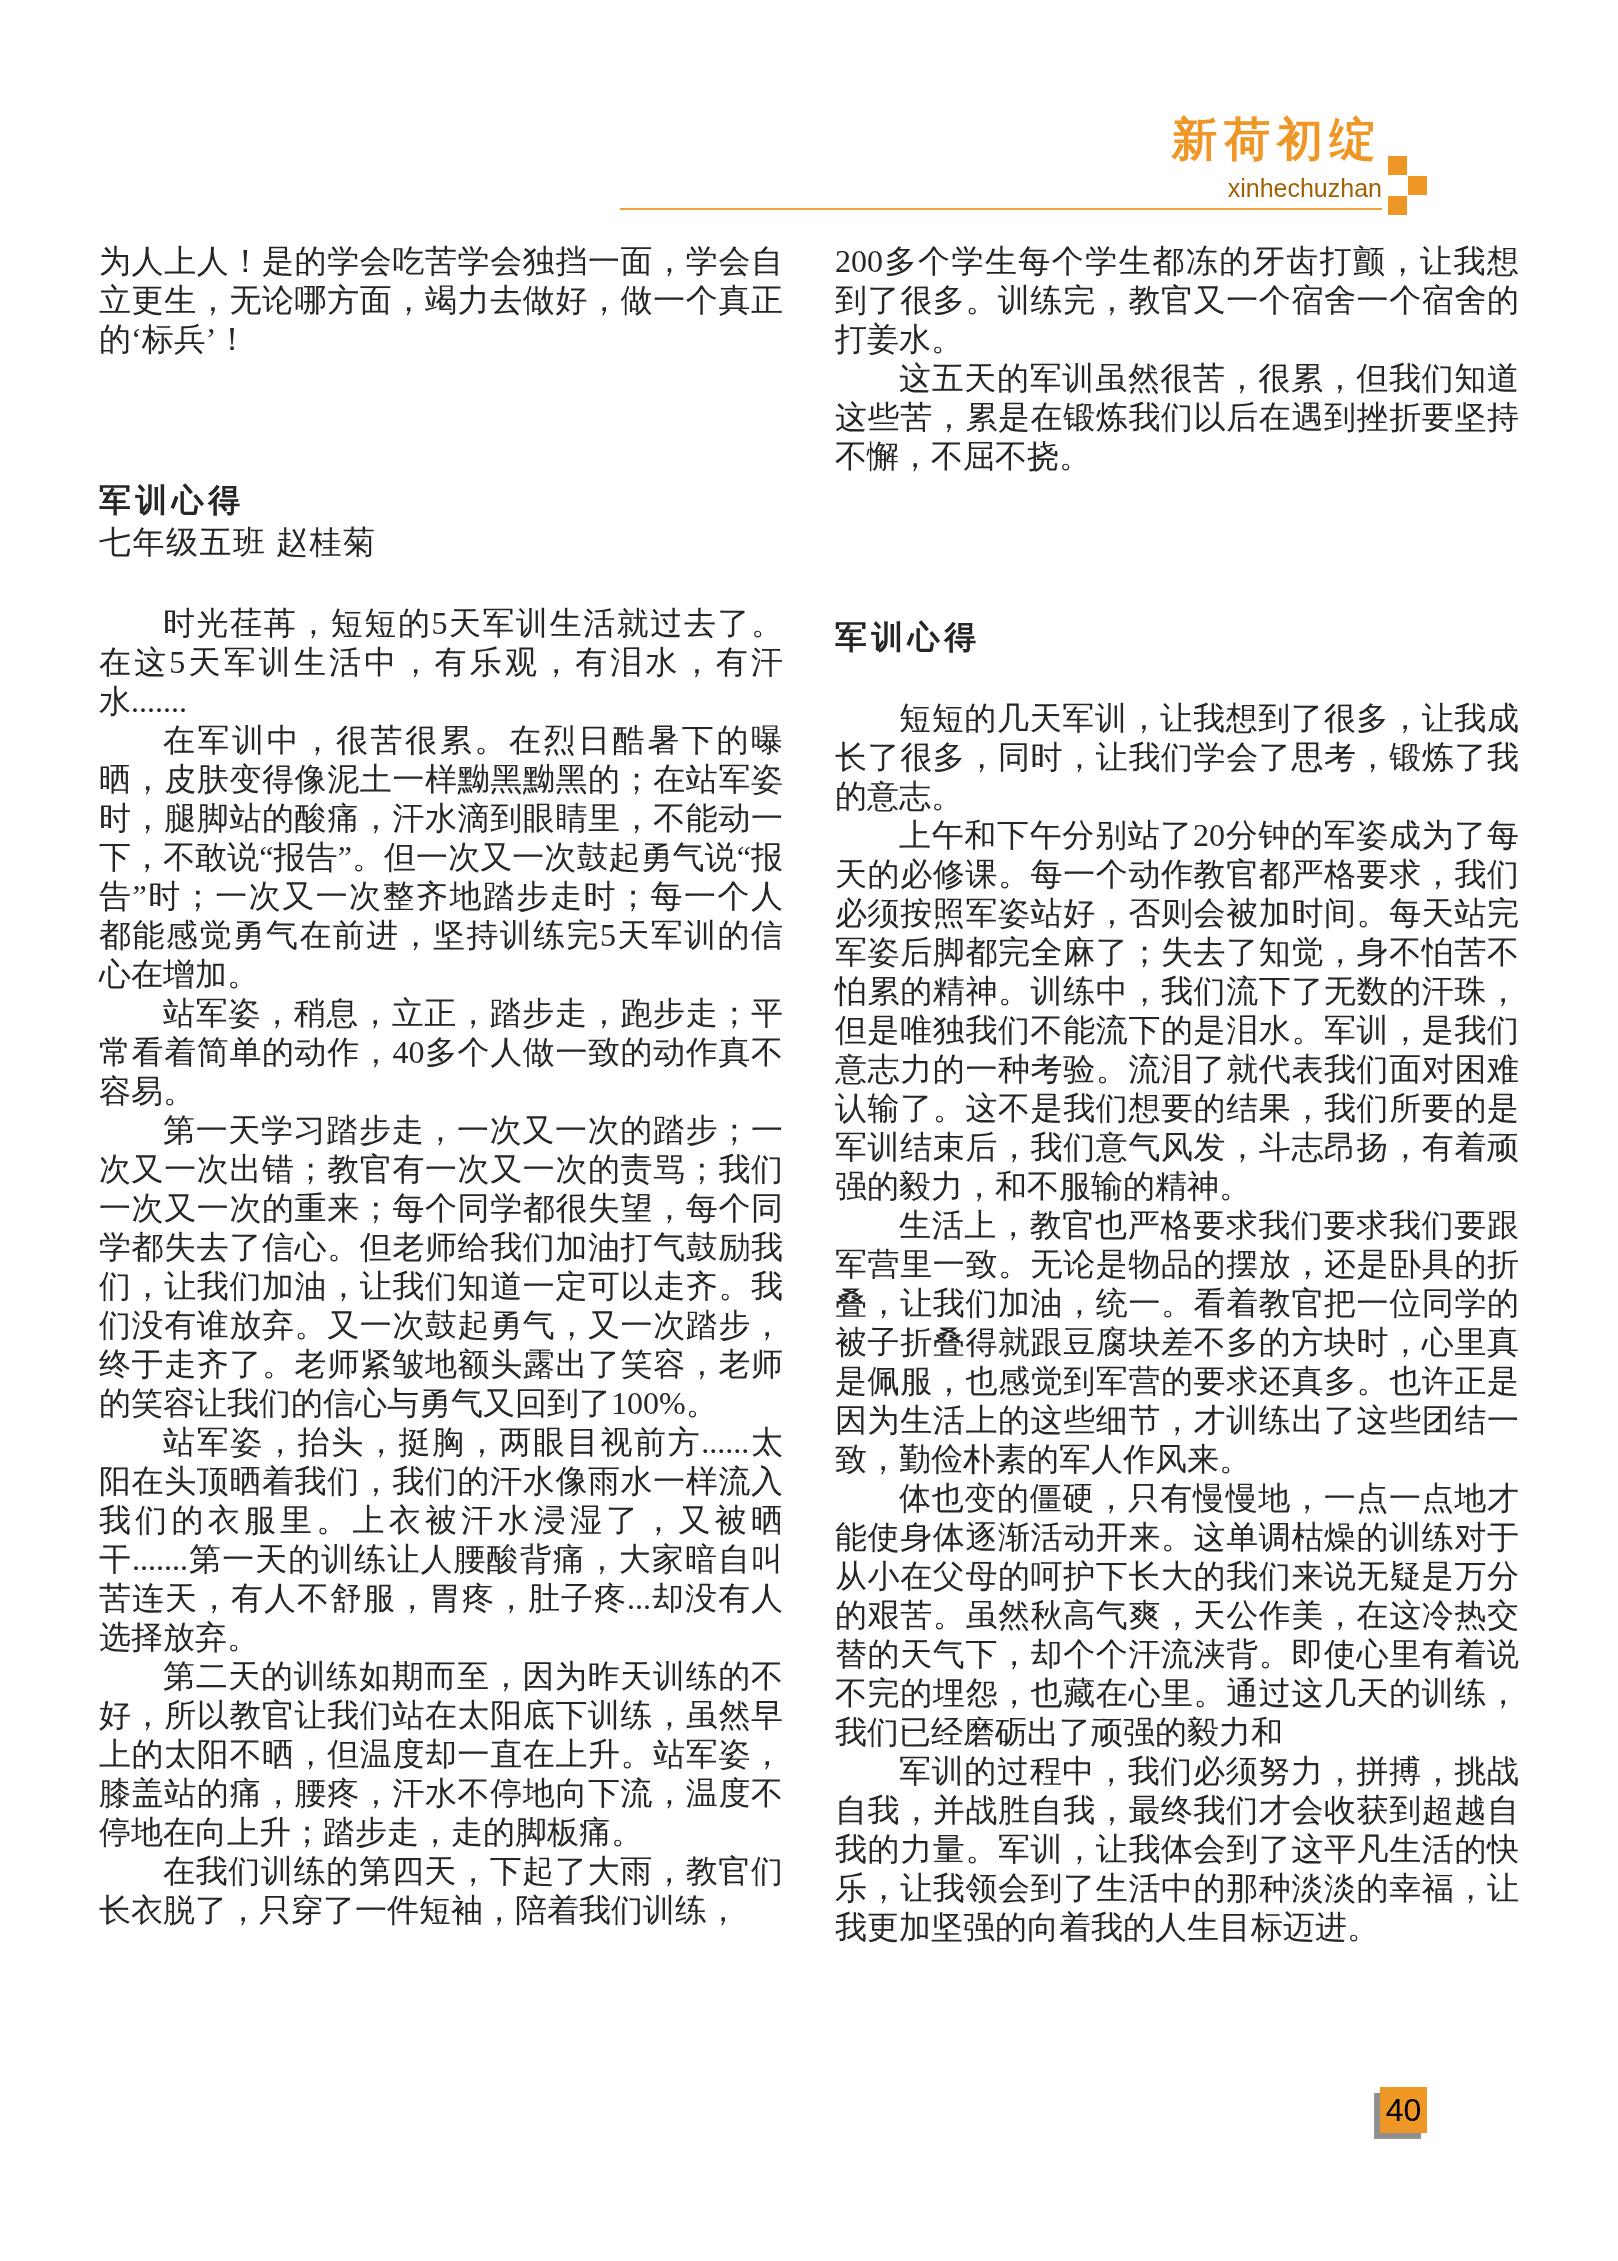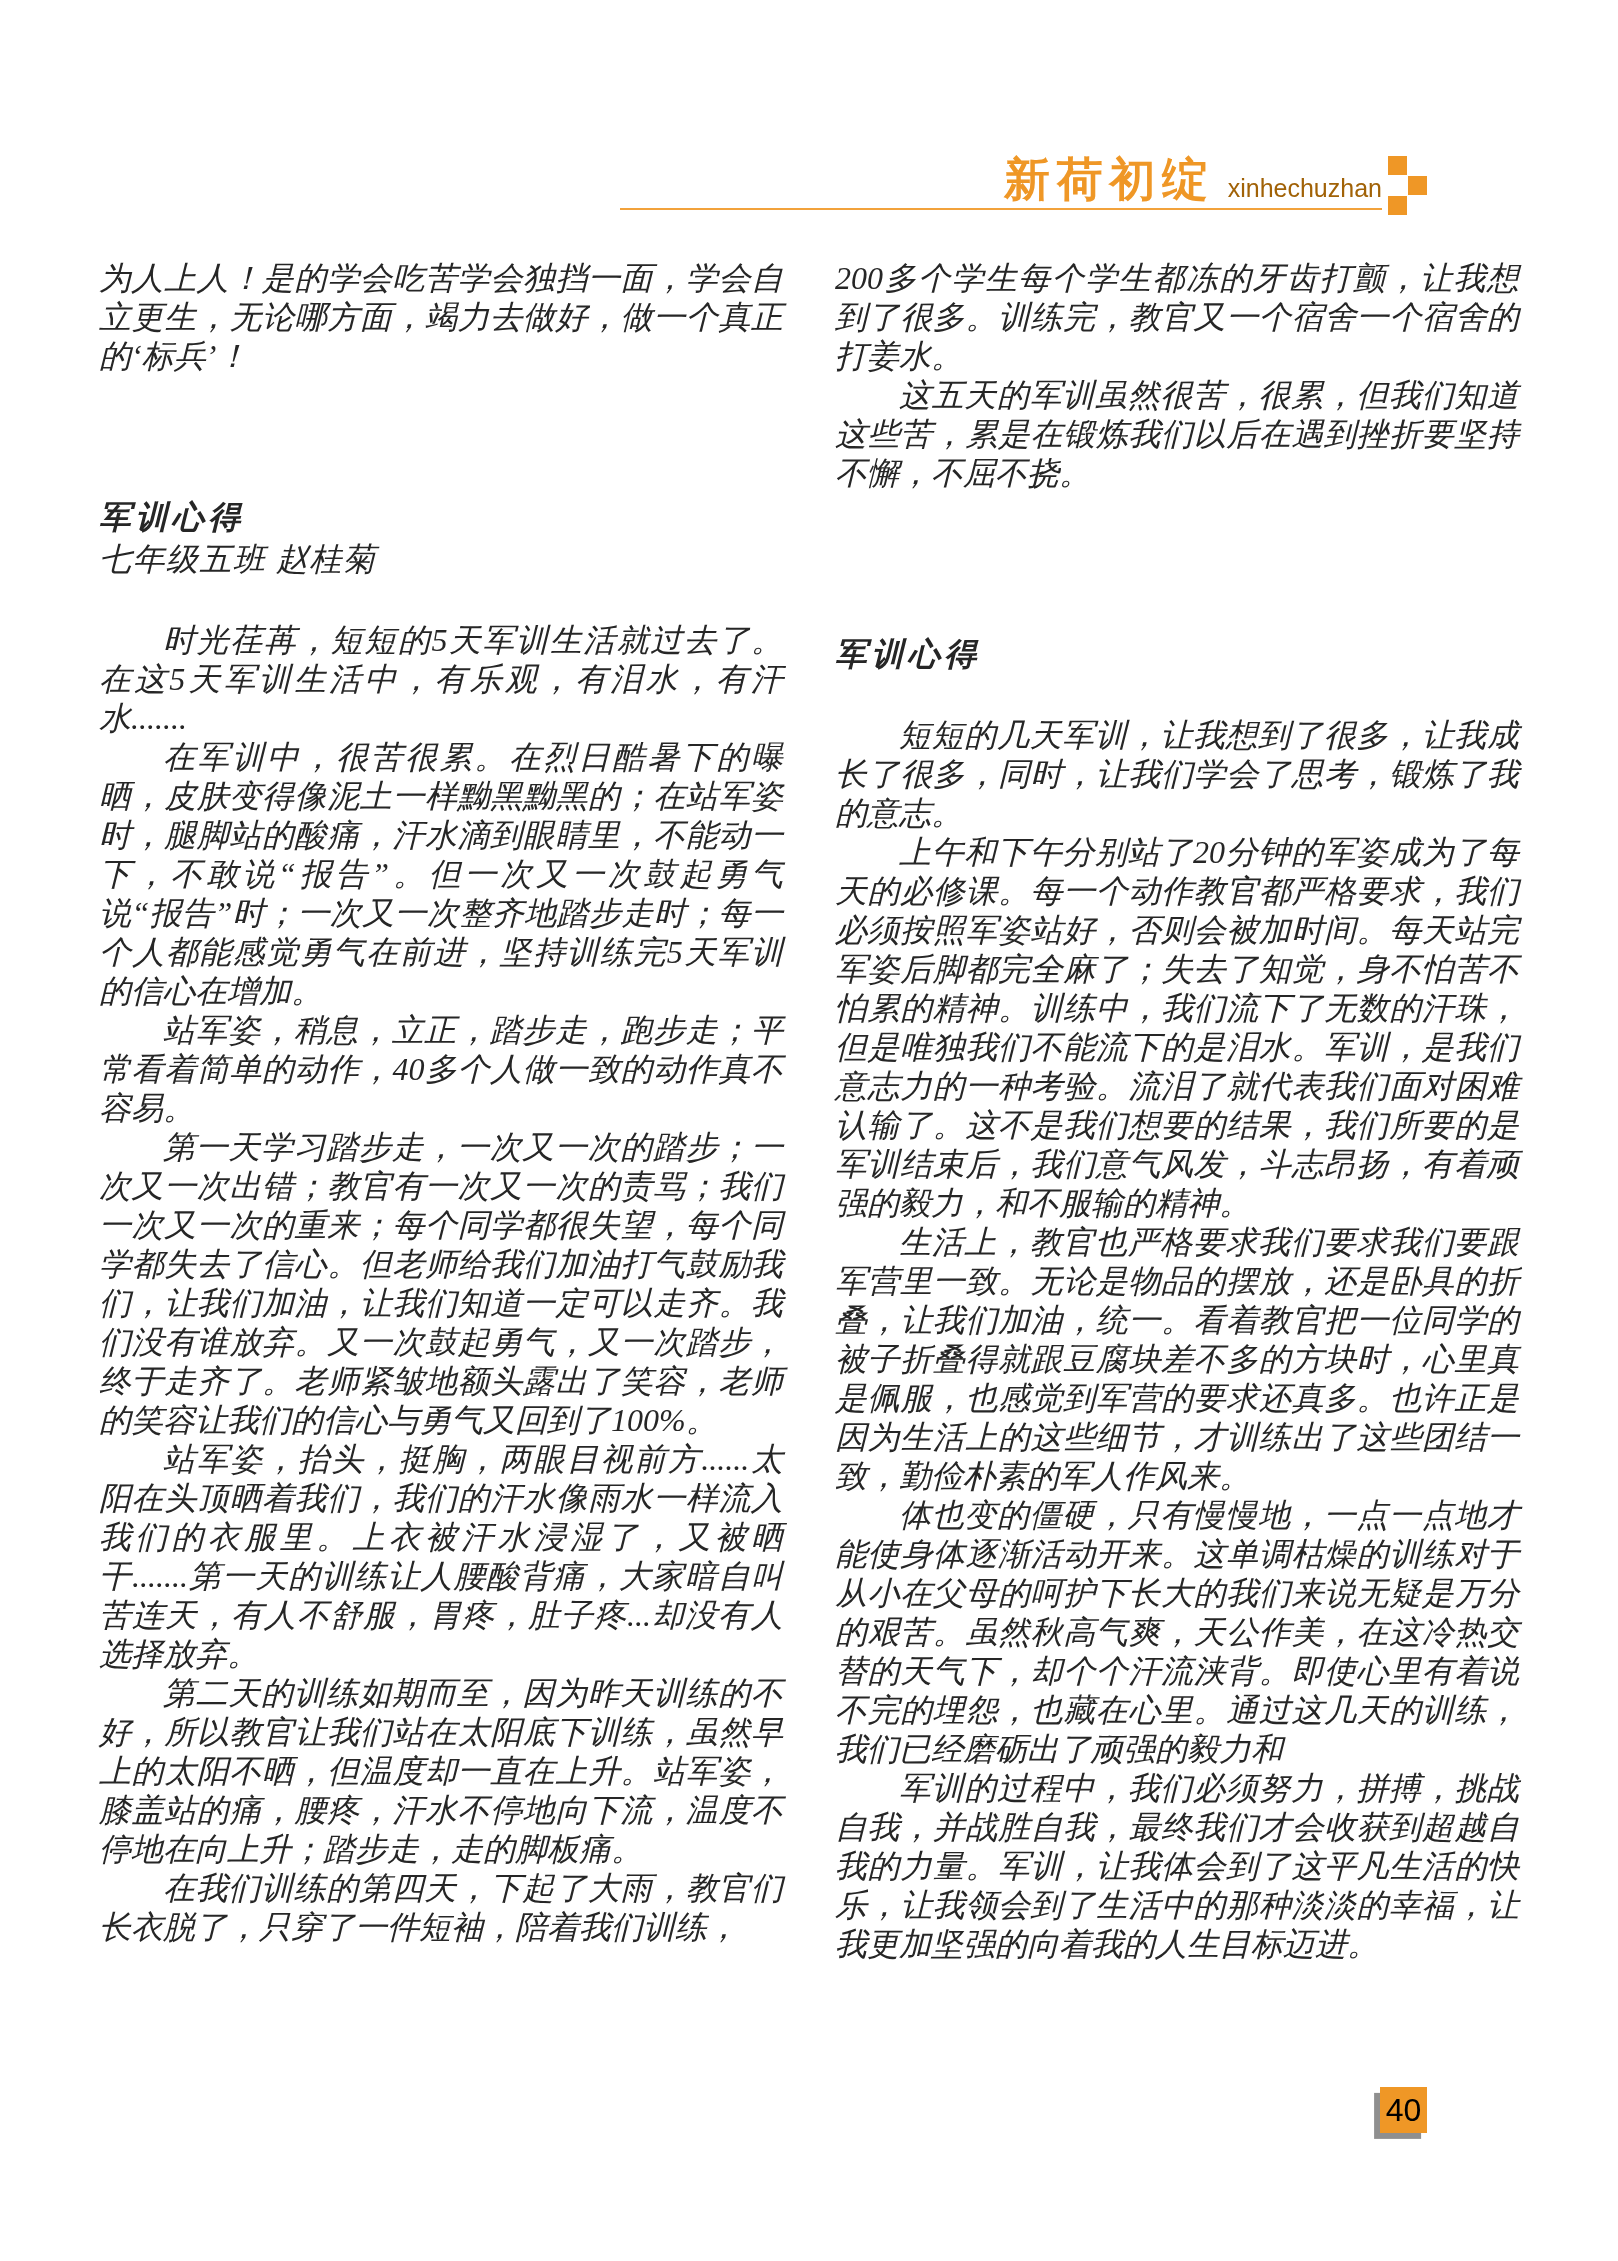--- a/index.html
+++ b/index.html
@@ -5,21 +5,21 @@
   html,body { margin:0; padding:0; background:#e8e8e8; }
   .page {
     position:relative; width:1618px; height:2261px; background:#ffffff;
     font-family:"Liberation Serif","DejaVu Serif",serif; color:#262626;
     overflow:hidden; margin:0 auto;
   }
   
   .logo-row {
     position:absolute; left:620px; top:137px; width:762px; height:69px;
     display:flex; align-items:flex-end; justify-content:flex-end; gap:13.2px;
-    box-sizing:border-box; padding-bottom:2.9px;
+    box-sizing:border-box; padding-bottom:2.9px;flex-direction:column;
   }
   .logo-title {
     font-size:46px; font-weight:bold; color:#EF9726; letter-spacing:6.6px;
     line-height:1; white-space:nowrap;
   }
   .logo-subtitle {
     font-size:25px; color:#a16207; line-height:1; padding-bottom:2.2px;
     font-family:"Liberation Sans","DejaVu Sans",sans-serif; white-space:nowrap;
   }
   .header-underline {
@@ -27,22 +27,22 @@
     background:#F2A23B;
   }
   .logo-squares { position:absolute; left:1388px; top:156px; width:40px; height:59px; }
   .logo-squares .sq { position:absolute; width:19px; height:19px; background:#EF9726; }
   .sq-top    { left:0;    top:0;    }
   .sq-middle { left:20px; top:20px; }
   .sq-bottom { left:0;    top:40px; }
 
   
   .columns {
-    position:absolute; left:99px; top:259px; width:1420px;
-    display:flex; gap:52px;font-style:italic;
+    position:absolute; left:99px; top:242px; width:1420px;
+    display:flex; gap:52px;
   }
   .col { width:684px; }
   .col p {
     margin:0; font-size:32px; line-height:39px;
     text-align:justify; text-justify:inter-ideograph;
   }
   .para { text-indent:2em; }
   .no-indent { text-indent:0; }
 
   .essay-header-left  { margin-top:122px; }

